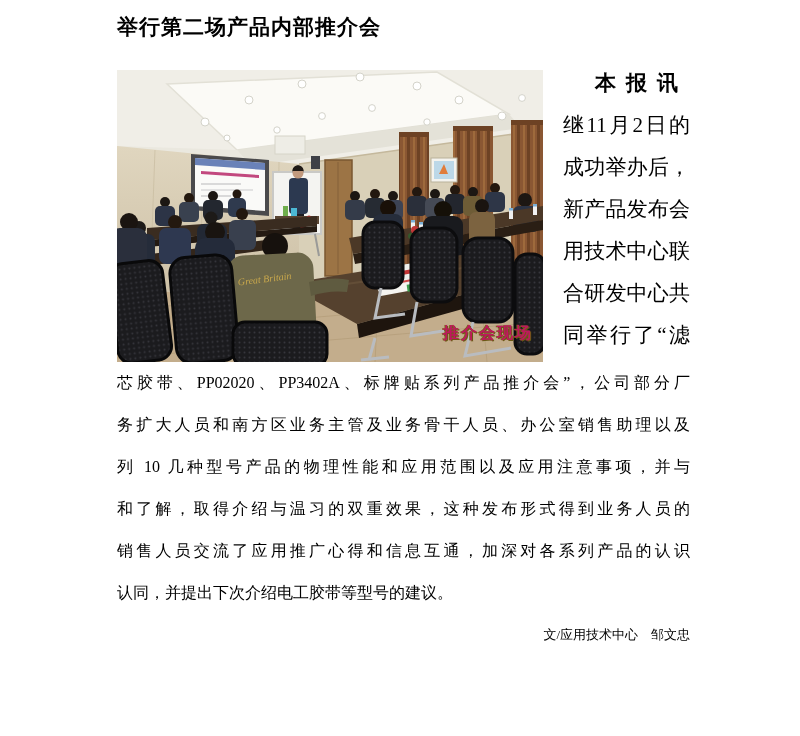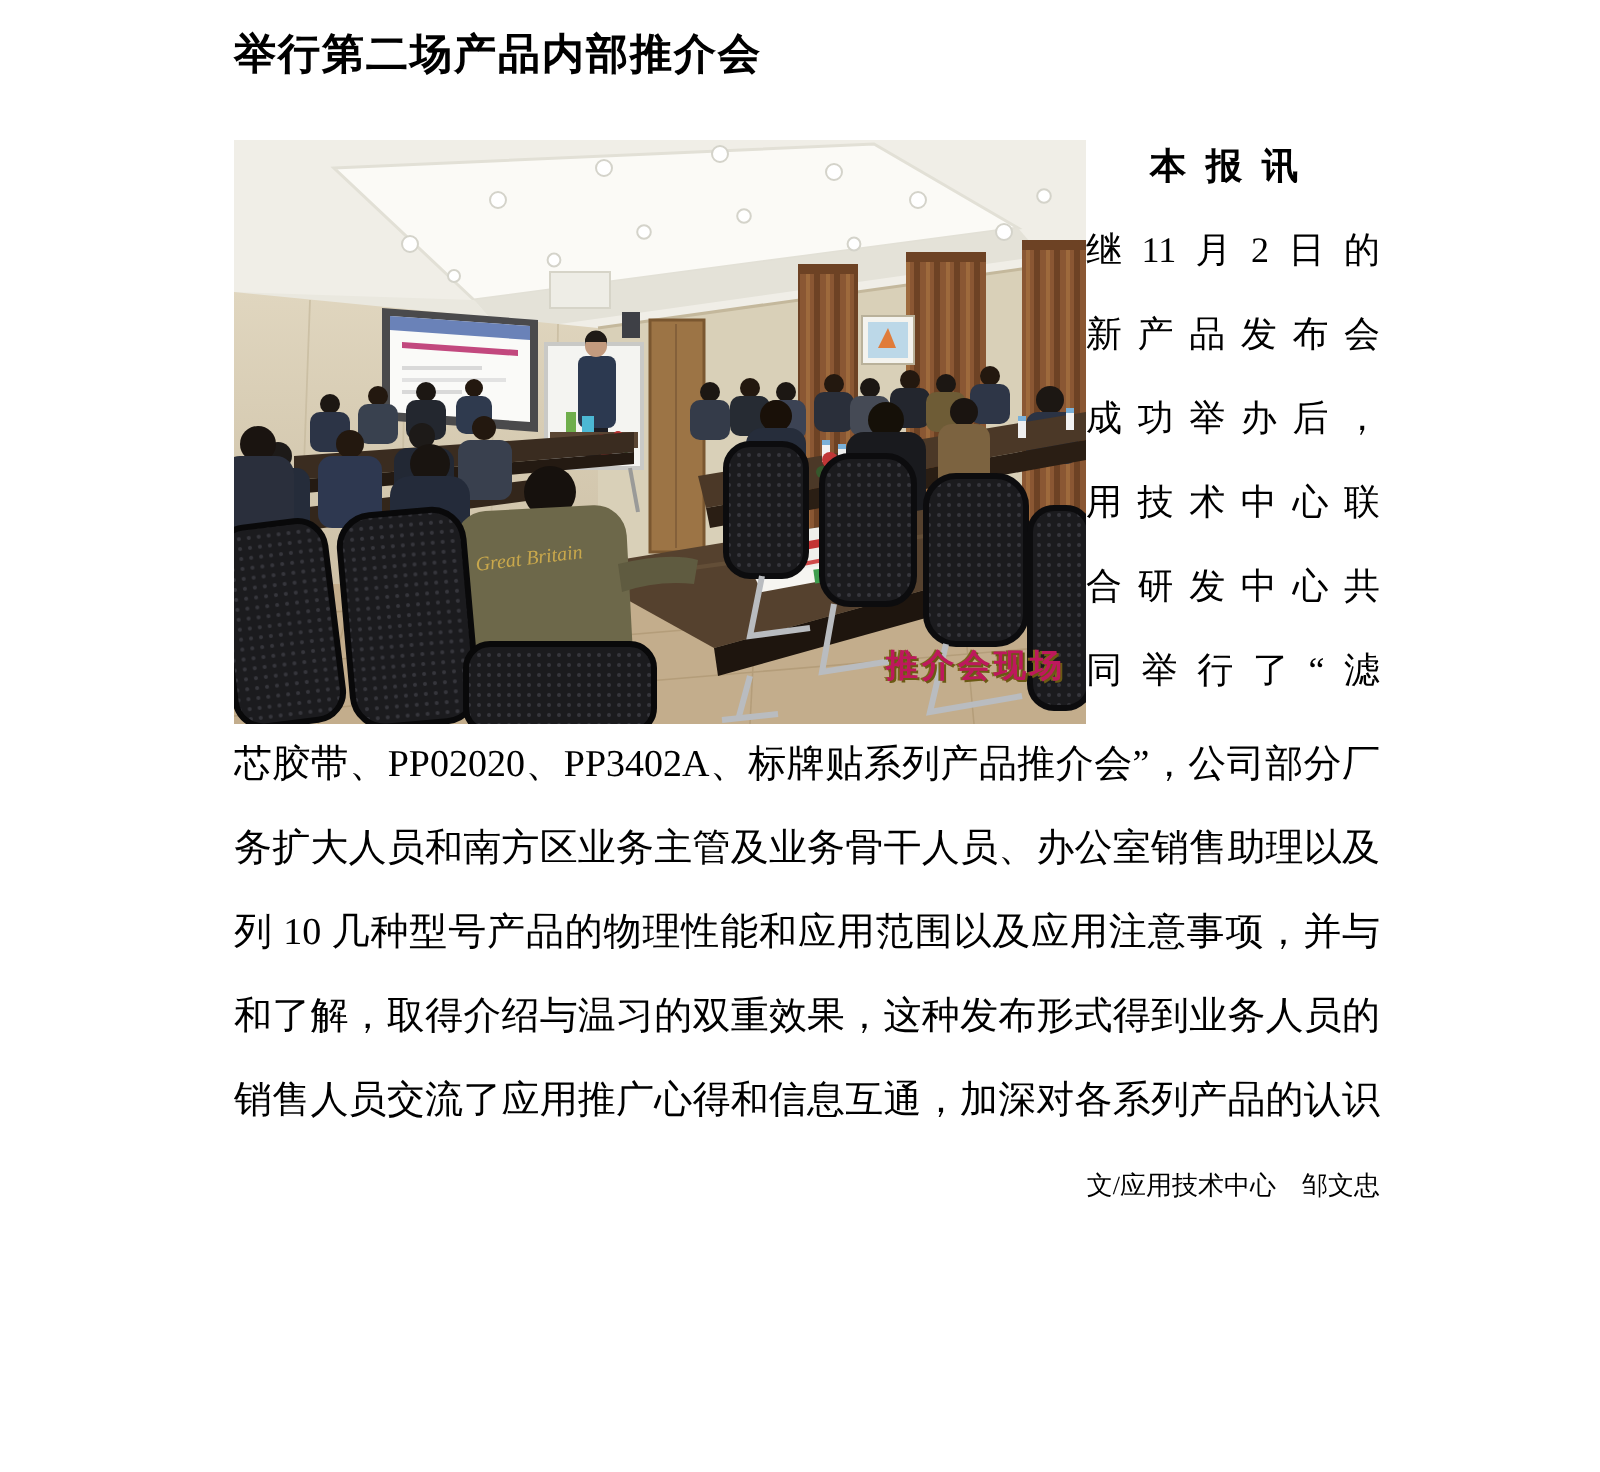--- a/index.html
+++ b/index.html
@@ -2,24 +2,24 @@
 <html><head>
 <meta charset="utf-8">
 <style>
   html,body{margin:0;padding:0;background:#ffffff;}
   .page{position:relative;width:800px;height:736px;background:#fff;overflow:hidden;
         font-family:"Liberation Serif","DejaVu Serif",serif;color:#000;}
   .content{position:absolute;left:117px;top:0;width:573px;}
   .title{margin:0;padding-top:12px;font-size:21px;font-weight:bold;line-height:30px;letter-spacing:1px;}
   .row{display:flex;margin-top:20px;}
   .photo-wrap{position:relative;flex:0 0 auto;width:426px;height:292px;margin-top:8px;background:#d8d2c4;overflow:hidden;}
-  .right-col{flex:1 1 auto;font-size:18px;line-height:42px;min-width:0;}
+  .right-col{flex:1 1 auto;padding-left:20px;font-size:21px;line-height:42px;min-width:0;}
   .lead{font-weight:bold;letter-spacing:10px;padding-left:32px;white-space:nowrap;}
   .jline{text-align:justify;text-align-last:justify;}
-  .para{font-size:19px;line-height:42px;}
+  .para{font-size:16px;line-height:42px;}
   .plain{text-align:left;}
   .byline{font-size:13px;line-height:42px;text-align:right;}
   .caption{position:absolute;right:10px;bottom:18px;font-size:16px;font-weight:bold;letter-spacing:2px;
            color:#be185d;text-shadow:1px 1px 0 #6b5a14,-1px 0 0 #7a671c;}
   svg{display:block;}
 </style>
 </head>
 <body>
 
 <div class="page">
@@ -337,32 +337,33 @@
             <rect x="56" y="186" width="62" height="106" rx="16" fill="url(#mesh)" transform="rotate(-5 88 238)"></rect>
             <rect x="116" y="252" width="94" height="44" rx="12" fill="url(#mesh)"></rect>
           </g>
         </svg>
         <div class="caption">推介会现场</div>
       </div>
 
       <div class="right-col">
         <div class="lead">本报讯</div>
         <div class="jline">继11月2日的</div>
+        <div class="jline">成功举办后，</div>
         <div class="jline">新产品发布会</div>
-        <div class="jline">成功举办后，</div>
         <div class="jline">用技术中心联</div>
         <div class="jline">合研发中心共</div>
         <div class="jline">同举行了“滤</div>
       </div>
     </div>
 
     <div class="para">
       <div class="jline">芯胶带、PP02020、PP3402A、标牌贴系列产品推介会”，公司部分厂</div>
       <div class="jline">务扩大人员和南方区业务主管及业务骨干人员、办公室销售助理以及</div>
       <div class="jline">列 10 几种型号产品的物理性能和应用范围以及应用注意事项，并与</div>
       <div class="jline">和了解，取得介绍与温习的双重效果，这种发布形式得到业务人员的</div>
       <div class="jline">销售人员交流了应用推广心得和信息互通，加深对各系列产品的认识</div>
+      <div class="plain">认同，并提出下次介绍电工胶带等型号的建议。</div>
     </div>
 
     <div class="byline">文/应用技术中心　邹文忠</div>
 
   </div>
 </div>
 
 </body></html>

